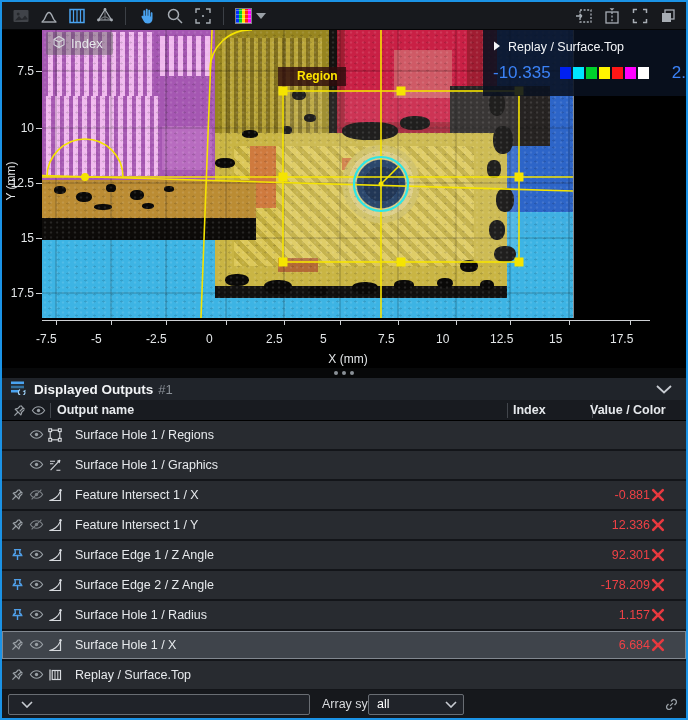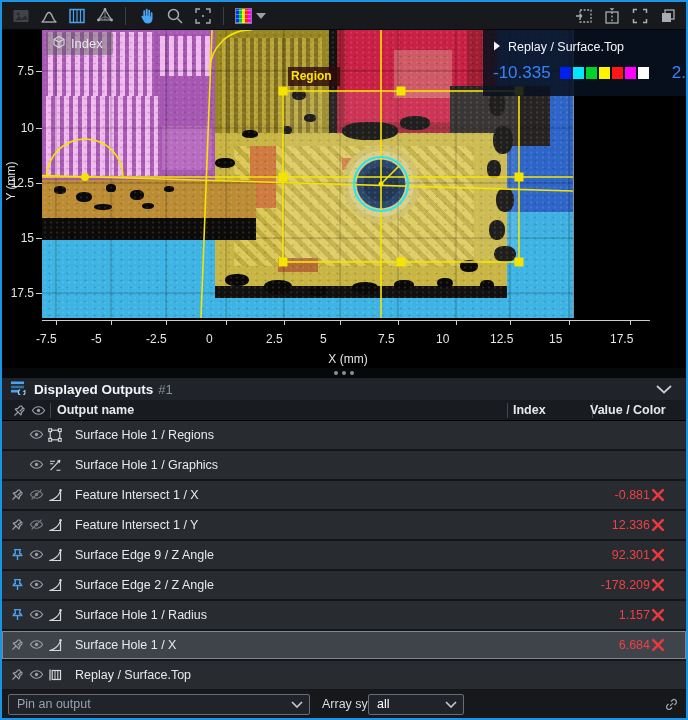--- a/index.html
+++ b/index.html
@@ -35,21 +35,21 @@
   .blob{position:absolute;background:#0a0908;border-radius:45%;}
   .noise{position:absolute;inset:0;opacity:.5;pointer-events:none;
     background-image:radial-gradient(rgba(255,255,255,.22) 1px,transparent 1.6px),
                      radial-gradient(rgba(0,0,0,.25) 1px,transparent 1.6px);
     background-size:6px 5px,9px 7px;background-position:0 0,3px 2px;}
   .hole-ring{position:absolute;left:299px;top:114px;width:80px;height:80px;border-radius:50%;
     background:radial-gradient(circle at 50% 50%,#0d2446 0 31%,#16355e 31% 42%,#d9ca7e 44% 58%,#cdbd5e 58% 68%,rgba(205,189,94,0) 70%);}
   .overlay{position:absolute;left:0;top:0;pointer-events:none;}
   .mesh-badge{position:absolute;left:44px;top:2px;height:23px;display:flex;align-items:center;gap:5px;
     padding:0 10px 0 6px;background:rgba(92,92,92,.45);border-radius:2px;color:#e6e8ea;font-size:13px;}
-  .region-label{position:absolute;left:286px;top:37px;padding:2px 8px 3px 3px;background:rgba(46,12,14,.82);
+  .region-label{position:absolute;left:276px;top:37px;padding:2px 8px 3px 19px;background:rgba(46,12,14,.82);
     color:#ffe400;font-size:12px;font-weight:bold;}
   .legend{position:absolute;left:481px;top:0;width:203px;height:66px;background:rgba(9,17,32,.88);
     font-size:12.5px;color:#f2f4f7;}
   .legend-title-row{display:flex;align-items:center;gap:7px;padding:10px 0 0 10px;}
   .legend-scale-row{display:flex;align-items:center;gap:5px;padding:9px 0 0 10px;}
   .swatches{display:flex;gap:2px;margin-left:4px;}
   .swatch{width:11px;height:12px;display:inline-block;}
   .lmin,.lmax{font-size:17px;color:#3b82f6;}
   .lmax{margin-left:18px;}
   .axis-line{position:absolute;left:40px;top:290px;width:608px;height:1px;background:#cdd0d3;}
@@ -525,21 +525,21 @@
               <circle cx="8" cy="8" r="1.8" fill="#9aa0a6" stroke="none"></circle>
             </svg>
           </span>
           <span class="cell-icon" style="left:45px">
             <svg viewBox="0 0 16 16" width="16" height="16" fill="none" stroke="#d7dade" stroke-width="1.2">
               <path d="M2.5 13.5h11V4"></path>
               <path d="M2.5 13.5C6.2 12.9 11.4 9.6 13.2 4.6"></path>
               <circle cx="13.5" cy="3.2" r="1.2" fill="#d7dade" stroke="none"></circle>
             </svg>
           </span>
-          <span class="row-name">Surface Edge 9 / Z Angle</span>
+          <span class="row-name">Surface Edge 1 / Z Angle</span>
           <span class="row-value">92.301</span>
           <span class="row-del">
             <svg viewBox="0 0 14 14" width="14" height="14">
               <path d="M2.2 2.2l9.6 9.6M11.8 2.2l-9.6 9.6" stroke="#e8393f" stroke-width="2.6" stroke-linecap="round"></path>
             </svg>
           </span>
         </div>
         <div class="row">
           <span class="cell-icon" style="left:8px">
             <svg viewBox="0 0 16 16" width="15" height="15" fill="none" stroke="#4f9fe8" stroke-width="1.5">
@@ -639,21 +639,20 @@
               <rect x="5.2" y="3.5" width="8.3" height="9"></rect>
               <path d="M8 3.5v9M10.8 3.5v9" stroke-width="1"></path>
             </svg>
           </span>
           <span class="row-name">Replay / Surface.Top</span>
         </div>
       </div>
 
     <div class="panel-footer">
       <div class="select pin-select">
-        <span class="sel-text dim">Pin an output</span>
         <span class="sel-chev">
             <svg viewBox="0 0 12 7" width="12" height="7" fill="none" stroke="#c8ccd2" stroke-width="1.6">
               <path d="M1 1l5 5 5-5"></path>
             </svg>
           </span>
       </div>
       <span class="as-label">Array sync</span>
       <div class="select sync-select">
         <span class="sel-text">all</span>
         <span class="sel-chev">

